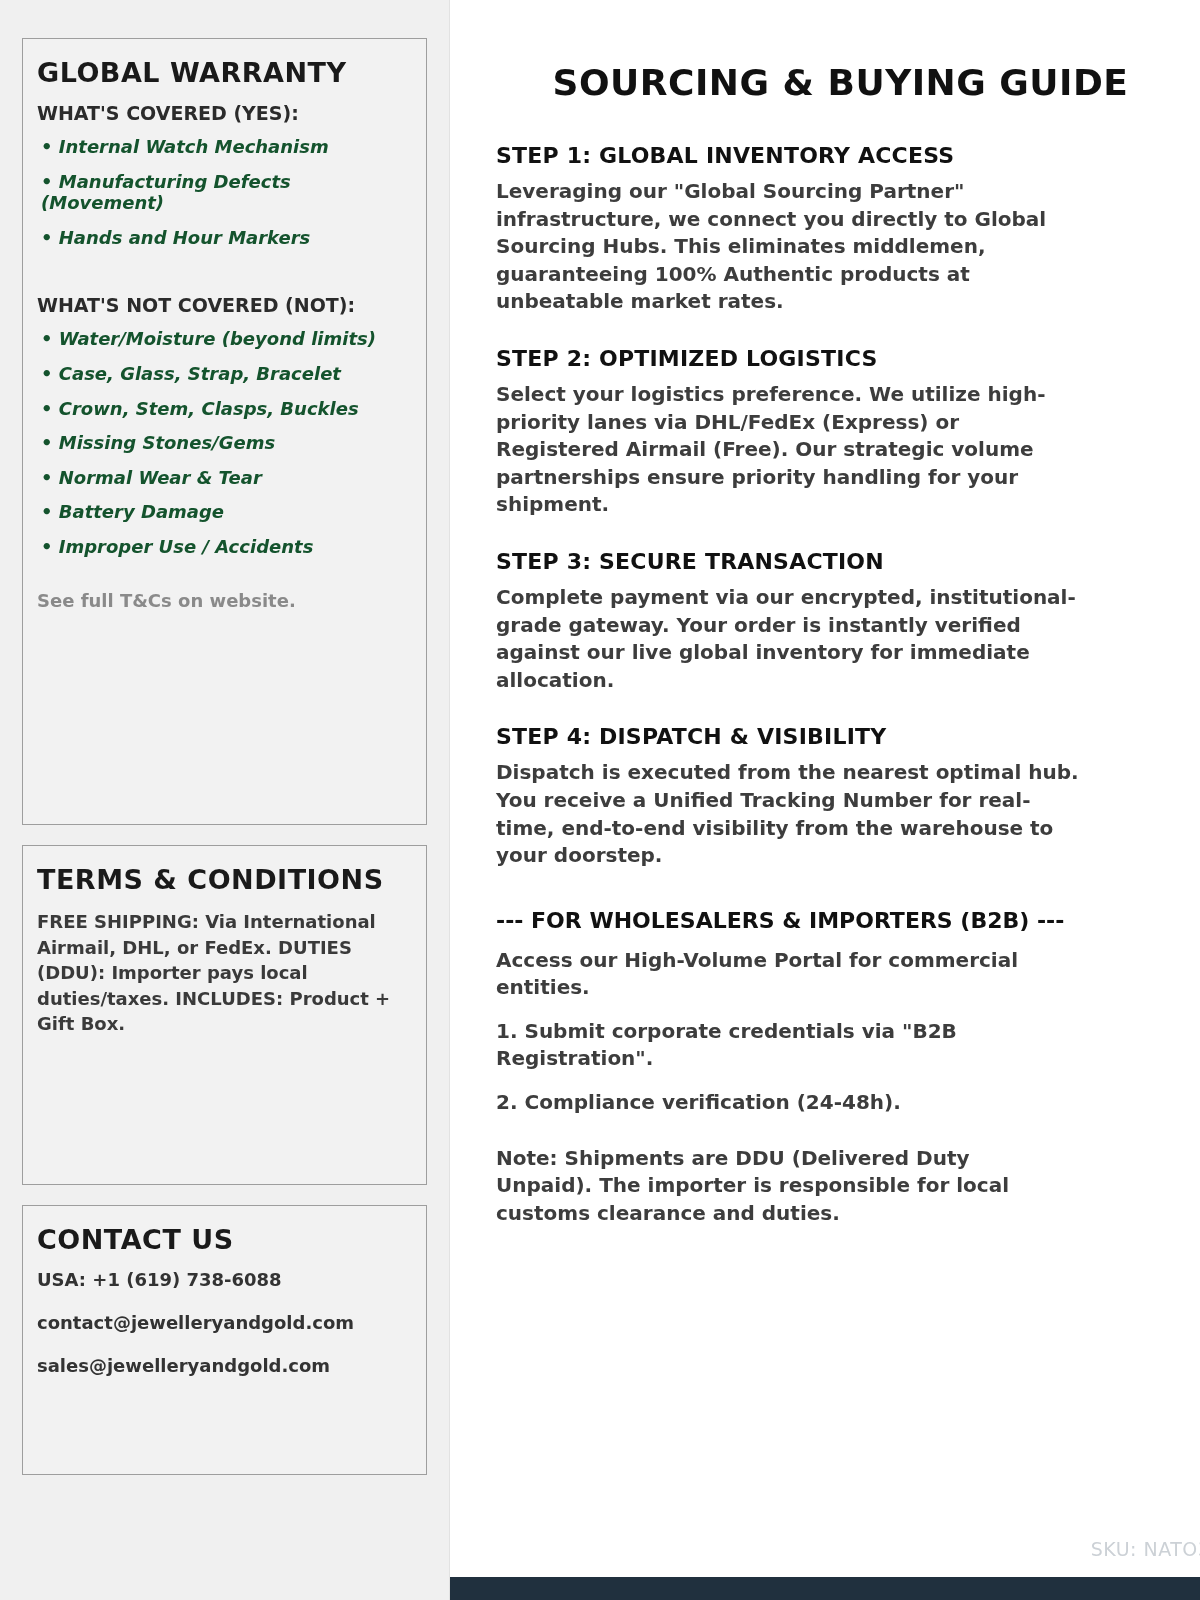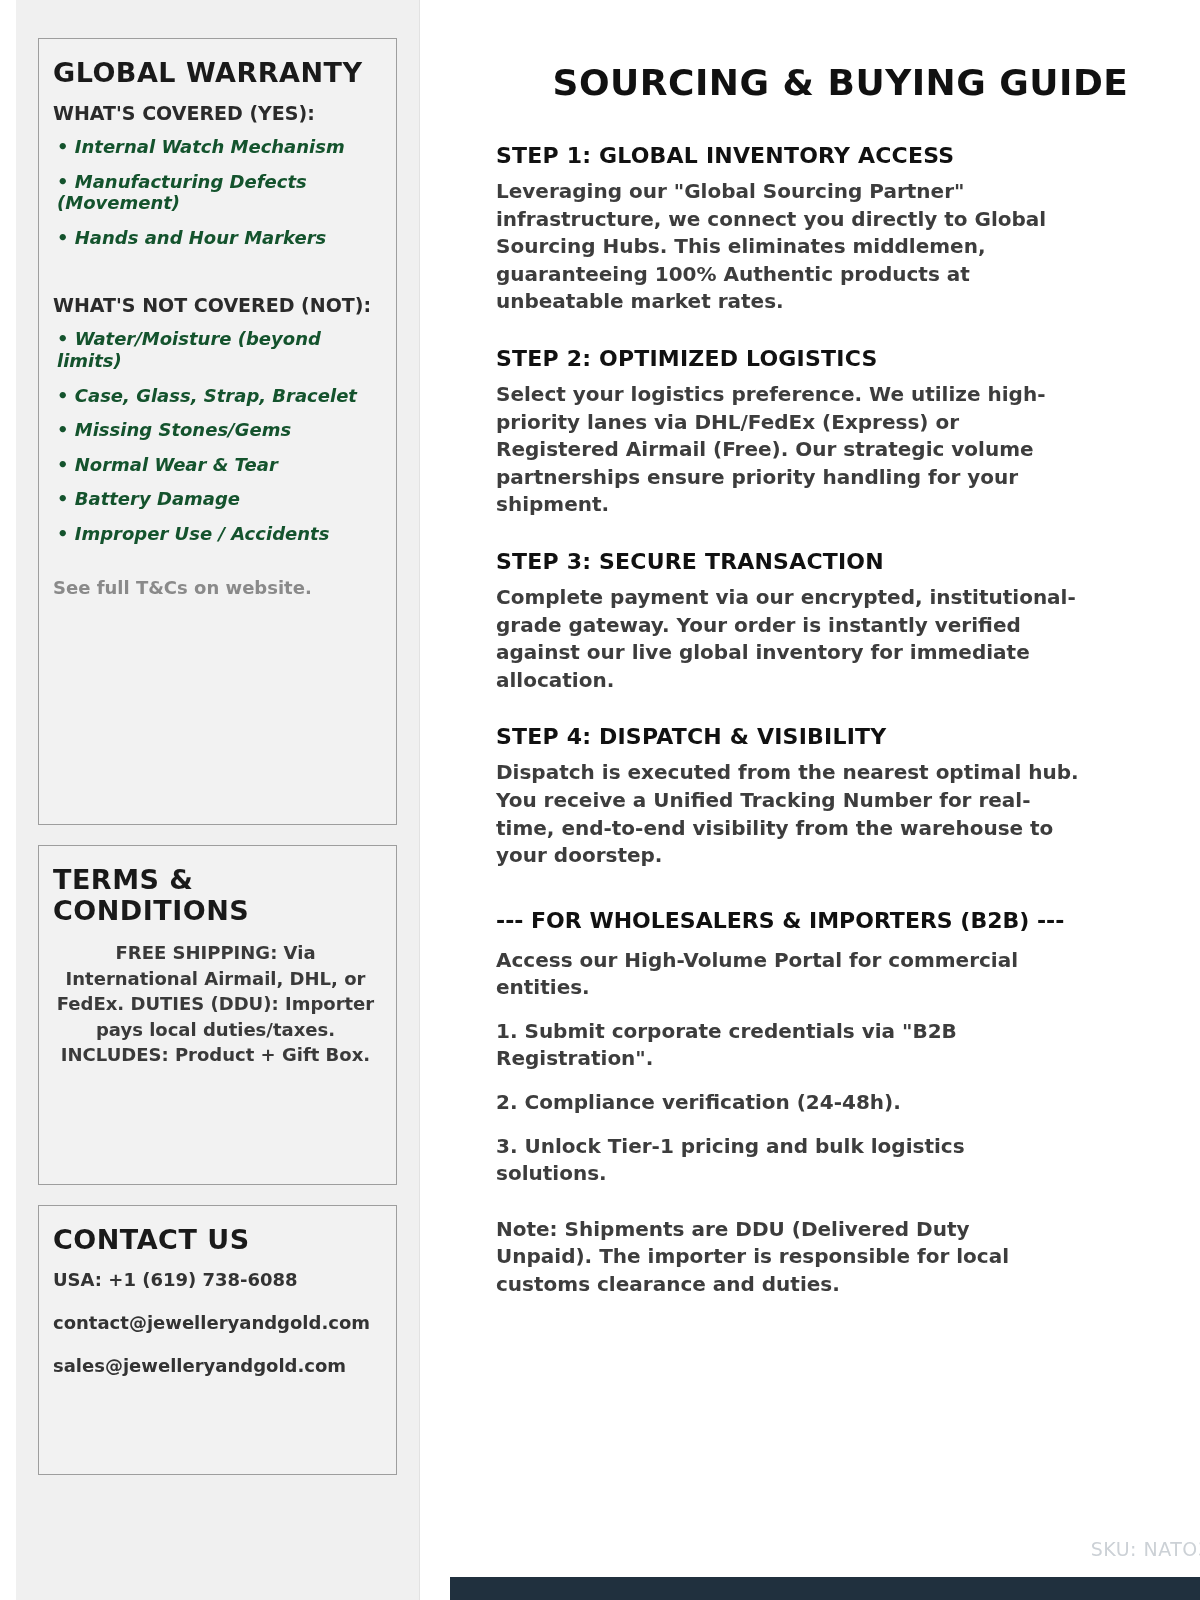--- a/index.html
+++ b/index.html
@@ -6,21 +6,21 @@
   html,body { width:1200px; height:1600px; }
   body {
     font-family:"DejaVu Sans","Liberation Sans",sans-serif;
     background:#ffffff;
     position:relative;
     overflow:hidden;
     color:#333;
   }
   
   .sidebar {
-    position:absolute; left:16px; top:0; width:404px; height:1600px;
+    position:absolute; left:0; top:0; width:450px; height:1600px;
     background:#f0f0f0;
     border-right:1px solid #e2e2e2;
   }
   .side-box {
     margin:0 22px; border:1px solid #9e9e9e;
     padding:18px 18px 18px 14px;
     background:#f2f2f2;
   }
   .box-warranty { margin-top:38px; min-height:787px; }
   .box-terms    { margin-top:20px; min-height:340px; }
@@ -37,21 +37,21 @@
   ul.bullet-list { list-style:none; }
   ul.bullet-list li {
     font-size:18px; font-weight:bold; color:#14532d;
     margin-bottom:13px; line-height:1.2; padding-left:4px;font-style:italic;
   }
   ul.bullet-list li::before { content:"• "; font-weight:bold; }
   .side-footnote {
     margin-top:32px; font-size:18px; font-weight:bold; color:#8a8a8a;
   }
   .side-body {
-    font-size:18px; font-weight:bold; color:#3a3a3a; line-height:1.42;text-align:center;
+    font-size:18px; font-weight:bold; color:#3a3a3a; line-height:1.42;
   }
   .contact-line {
     font-size:18px; font-weight:bold; color:#333; margin-bottom:22px;
   }
   
   .right-col {
     position:absolute; left:450px; top:0; width:783px; height:1600px;
     background:#ffffff; padding:0 48px 0 46px;
   }
   .guide-title {
@@ -100,20 +100,21 @@
     <ul class="bullet-list">
       <li>Internal Watch Mechanism</li>
       <li>Manufacturing Defects (Movement)</li>
       <li>Hands and Hour Markers</li>
     </ul>
 
     <div class="side-subhead second">WHAT'S NOT COVERED (NOT):</div>
     <ul class="bullet-list">
       <li>Water/Moisture (beyond limits)</li>
       <li>Case, Glass, Strap, Bracelet</li>
+      <li>Crown, Stem, Clasps, Buckles</li>
       <li>Missing Stones/Gems</li>
       <li>Normal Wear &amp; Tear</li>
       <li>Battery Damage</li>
       <li>Improper Use / Accidents</li>
     </ul>
 
     <div class="side-footnote">See full T&amp;Cs on website.</div>
   </div>
 
   <div class="side-box box-terms">
@@ -151,19 +152,18 @@
 
   <div class="step">
     <div class="step-heading">STEP 4: DISPATCH &amp; VISIBILITY</div>
     <div class="step-body">Dispatch is executed from the nearest optimal hub. You receive a Unified Tracking Number for real-time, end-to-end visibility from the warehouse to your doorstep.</div>
   </div>
 
   <div class="b2b-heading">--- FOR WHOLESALERS &amp; IMPORTERS (B2B) ---</div>
   <div class="b2b-para">Access our High-Volume Portal for commercial entities.</div>
   <div class="b2b-para">1. Submit corporate credentials via "B2B Registration".</div>
   <div class="b2b-para">2. Compliance verification (24-48h).</div>
-  <div class="b2b-para">3. Unlock Tier-1 pricing and bulk logistics solutions.</div>
   <div class="b2b-note">Note: Shipments are DDU (Delivered Duty Unpaid). The importer is responsible for local customs clearance and duties.</div>
 
   <div class="sku">SKU: NATO35</div>
   <div class="footer-bar"></div>
 
 </div>
 
 </body></html>

